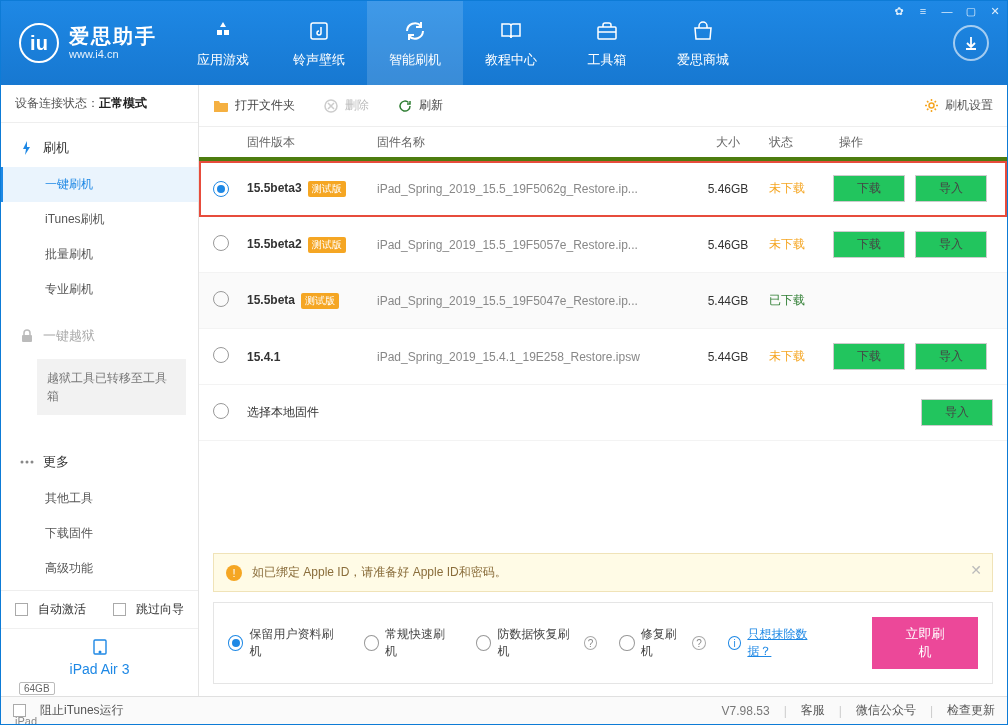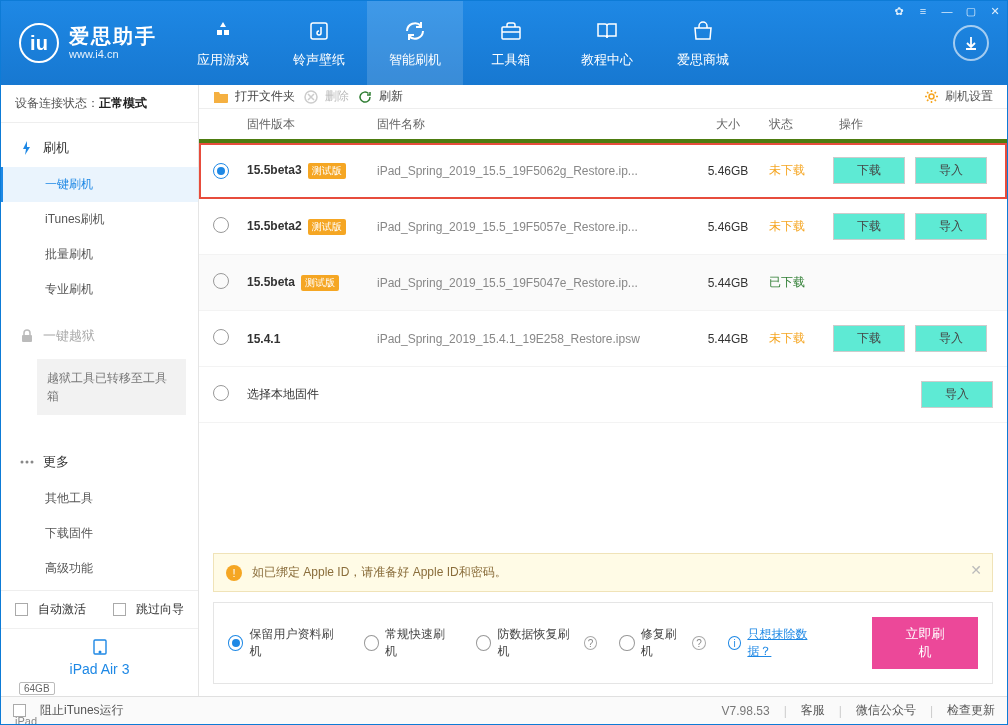--- a/index.html
+++ b/index.html
@@ -34,21 +34,21 @@
 .side-divider { height: 1px; background: #eee; margin: 6px 14px; }
 .side-foot { margin-top: auto; border-top: 1px solid #eee; }
 .sf-row { display: flex; align-items: center; padding: 10px 14px; gap: 10px; border-bottom: 1px solid #f0f0f0; }
 .chk { width: 13px; height: 13px; border: 1px solid #aaa; display: inline-block; background:#fff; }
 .device-block { padding: 10px 14px; }
 .device-block .dvname { color: #1e88e5; font-size: 14px; font-weight: 500; display:flex; align-items:center; gap:6px;flex-direction:column; }
 .device-block .cap { display:inline-block; border:1px solid #bbb; color:#666; font-size:10px; padding:0 4px; border-radius:2px; margin-left:4px; }
 .device-block .sub { color:#888; font-size:11px; margin-top:20px; }
 
 .main { flex: 1; display: flex; flex-direction: column; }
-.toolbar { height: 24px; border-bottom: 1px solid #eee; display: flex; align-items: center; padding: 8px 14px; gap: 8px; }
+.toolbar { height: 42px; border-bottom: 1px solid #eee; display: flex; align-items: center; padding: 8px 14px; gap: 28px; }
 .tbtn { display: flex; align-items: center; gap: 6px; font-size: 12px; color: #444; cursor: pointer; }
 .tbtn .ti { width: 16px; height: 16px; display:inline-flex; align-items:center; justify-content:center; }
 .tbtn.disabled { color: #bbb; }
 .toolbar .spacer { flex: 1; }
 .tright { color: #555; }
 .tright .ti { color: #f5a623; }
 
 .thead { height: 34px; display:flex; align-items:center; padding: 0 14px; color:#666; border-bottom:4px solid #4d7c0f; }
 .col-radio { width: 34px; }
 .col-ver { width: 130px; }
@@ -59,21 +59,21 @@
 .row { height: 56px; display:flex; align-items:center; padding: 0 14px; border-bottom:1px solid #f3f3f3; }
 .row.alt { background:#fafafa; }
 .row.highlight { outline: 2px solid #e74c3c; outline-offset: -2px; }
 .radio { width:16px; height:16px; border:1px solid #999; border-radius:50%; display:inline-flex; align-items:center; justify-content:center; cursor:pointer; }
 .radio.sel { border-color:#1e88e5; }
 .radio.sel::after { content:''; width:8px; height:8px; background:#1e88e5; border-radius:50%; }
 .tag { display:inline-block; background:#f5a623; color:#fff; font-size:10px; padding:1px 4px; border-radius:2px; margin-left:6px; }
 .fname { color:#888; }
 .status-nd { color:#f5a623; }
 .status-dl { color:#2e7d32; }
-.rowbtn { border:1px solid #ccc; background:#5eead4; padding:4px 0; width:72px; text-align:center; font-size:12px; cursor:pointer; color:#444; }
+.rowbtn { border:1px solid #ccc; background:#22c55e; padding:4px 0; width:72px; text-align:center; font-size:12px; cursor:pointer; color:#444; }
 
 .warnbar { margin: 0 14px; border:1px solid #f0e3b8; background:#fffbe6; padding:10px 12px; display:flex; align-items:center; gap:10px; color:#8a6d3b; margin-top: auto; position:relative; }
 .warnbar .wicon { width:16px;height:16px;border-radius:50%;background:#f5a623;color:#fff;display:inline-flex;align-items:center;justify-content:center;font-size:11px; }
 .warnbar .wclose { position:absolute; right:10px; top:8px; color:#bbb; cursor:pointer; font-size:14px; }
 
 .optbar { margin: 10px 14px 12px; border:1px solid #e5e5e5; padding:14px 14px; display:flex; align-items:center; gap:22px; }
 .opt { display:flex; align-items:center; gap:6px; font-size:12px; color:#444; cursor:pointer; }
 .opt .help { width:14px;height:14px;border:1px solid #aaa;border-radius:50%;display:inline-flex;align-items:center;justify-content:center;font-size:10px;color:#888; }
 .link { color:#1e88e5; text-decoration: underline; cursor:pointer; }
 .optbar .spacer { flex:1; }
@@ -127,33 +127,33 @@
           <svg width="24" height="24" viewBox="0 0 24 24" fill="none" stroke="#fff" stroke-width="2">
             <path d="M4 12a8 8 0 0114-5M20 12a8 8 0 01-14 5"></path>
             <path d="M18 3v5h-5M6 21v-5h5"></path>
           </svg>
         </span>
       <span class="lbl">智能刷机</span>
     </div>
     <div class="navtab">
       <span class="icn">
           <svg width="24" height="22" viewBox="0 0 24 22" fill="none" stroke="#fff" stroke-width="1.5">
+            <path d="M3 4h7a2 2 0 012 2v12a2 2 0 00-2-2H3zM21 4h-7a2 2 0 00-2 2v12a2 2 0 012-2h7z"></path>
+          </svg>
+        </span>
+      <span class="lbl">教程中心</span>
+    </div>
+    <div class="navtab">
+      <span class="icn">
+          <svg width="24" height="22" viewBox="0 0 24 22" fill="none" stroke="#fff" stroke-width="1.5">
             <rect x="3" y="7" width="18" height="12" rx="1"></rect>
             <path d="M8 7V5a2 2 0 012-2h4a2 2 0 012 2v2M3 12h18"></path>
           </svg>
         </span>
       <span class="lbl">工具箱</span>
-    </div>
-    <div class="navtab">
-      <span class="icn">
-          <svg width="24" height="22" viewBox="0 0 24 22" fill="none" stroke="#fff" stroke-width="1.5">
-            <path d="M3 4h7a2 2 0 012 2v12a2 2 0 00-2-2H3zM21 4h-7a2 2 0 00-2 2v12a2 2 0 012-2h7z"></path>
-          </svg>
-        </span>
-      <span class="lbl">教程中心</span>
     </div>
     <div class="navtab">
       <span class="icn">
           <svg width="24" height="22" viewBox="0 0 24 22" fill="none" stroke="#fff" stroke-width="1.5">
             <path d="M4 8h16l-1 11H5zM8 8V6a4 4 0 018 0v2"></path>
           </svg>
         </span>
       <span class="lbl">爱思商城</span>
     </div>
   </div>

